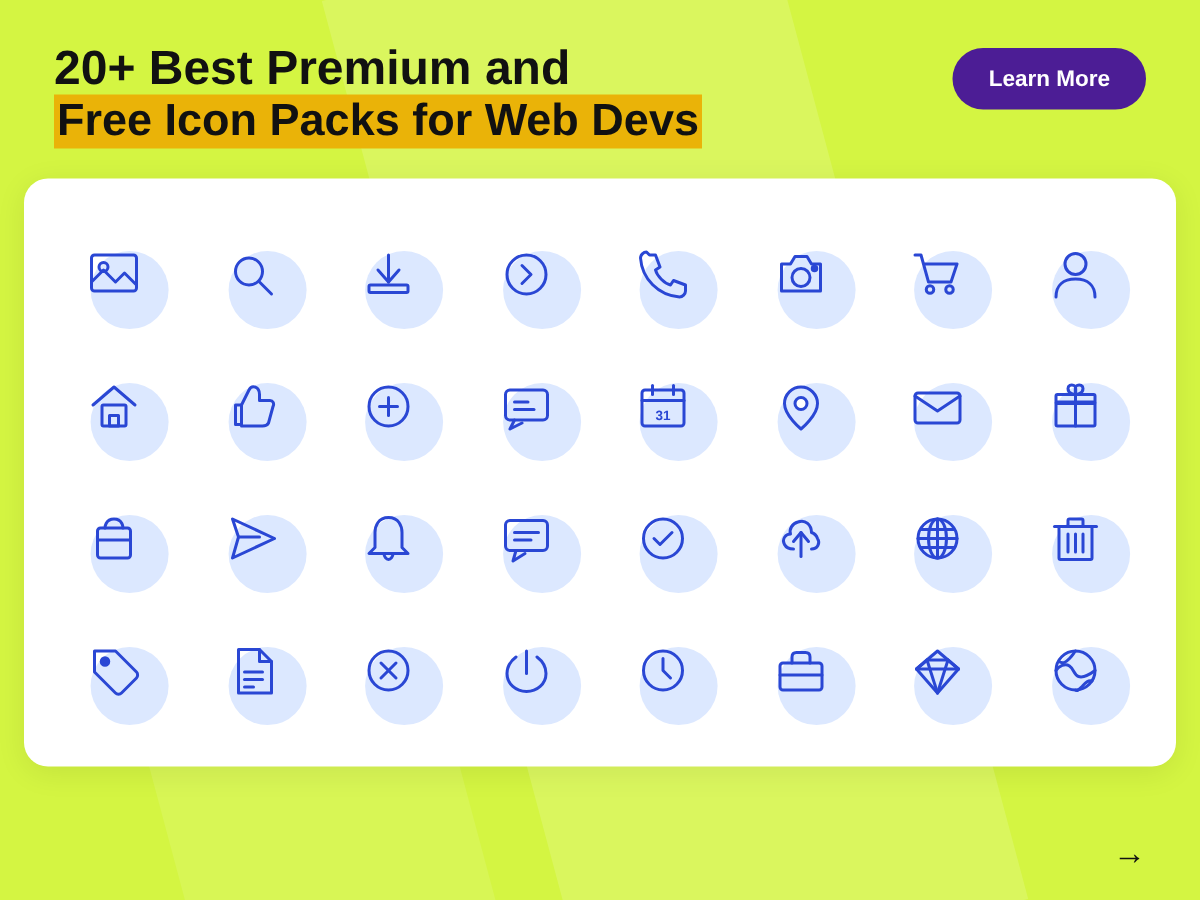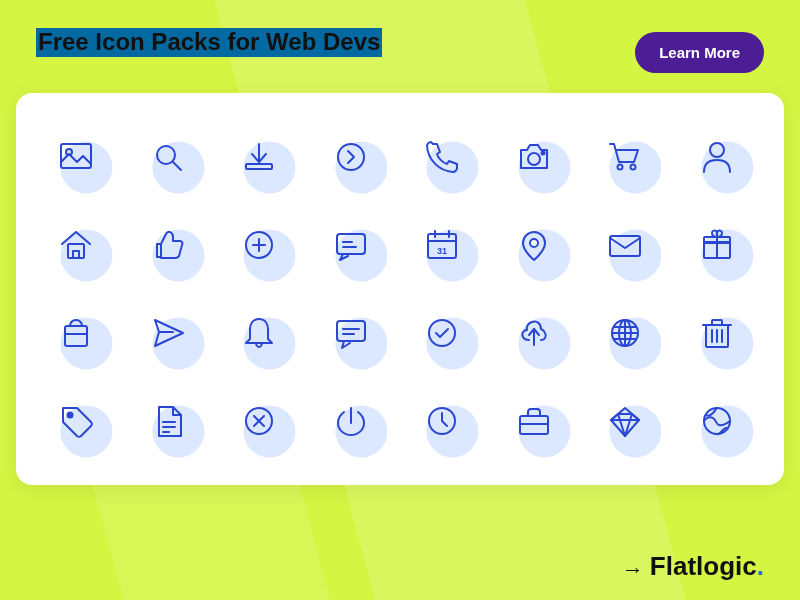--- a/index.html
+++ b/index.html
@@ -56,25 +56,25 @@
     }
 
     .title-line1 {
       font-size: 32px;
       font-weight: 900;
       color: #111;
       line-height: 1.1;
     }
 
     .title-line2 {
-      font-size: 24px;
+      font-size: 30px;
       font-weight: 900;
       color: #111;
       line-height: 1.2;
-      background-color: #0369a1;
+      background-color: #eab308;
       display: inline-block;
       padding: 0 2px;
     }
 
     .learn-more-btn {
       background-color: #4c1d95;
       color: white;
       border: none;
       border-radius: 25px;
       padding: 12px 24px;
@@ -159,20 +159,21 @@
       font-weight: 900;
     }
   </style>
 </head>
 <body>
 
 <div class="bg-diagonal"></div>
 
 <div class="header">
   <div class="title-block">
+    <span class="title-line1">20+ Best Premium and</span>
     <span class="title-line2">Free Icon Packs for Web Devs</span>
   </div>
   <button class="learn-more-btn">Learn More</button>
 </div>
 
 <div class="card">
   <div class="icons-grid">
 
     <div class="icon-cell">
       <div class="icon-bg"></div>
@@ -463,16 +464,13 @@
         <path d="M10,15 C13,17 15,15 17,13 C19,11 20,9 21,8"></path>
         <path d="M32,28 C29,27 27,30 25,32 C23,34 22,35 21,34"></path>
       </svg>
     </div>
 
   </div>
 </div>
 
 <div class="footer">
   <span class="footer-arrow">→</span>
-  <span class="footer-brand">
-    <span>Flatlogic</span><span class="footer-dot">.</span>
-  </span>
 </div>
 
 </body></html>

